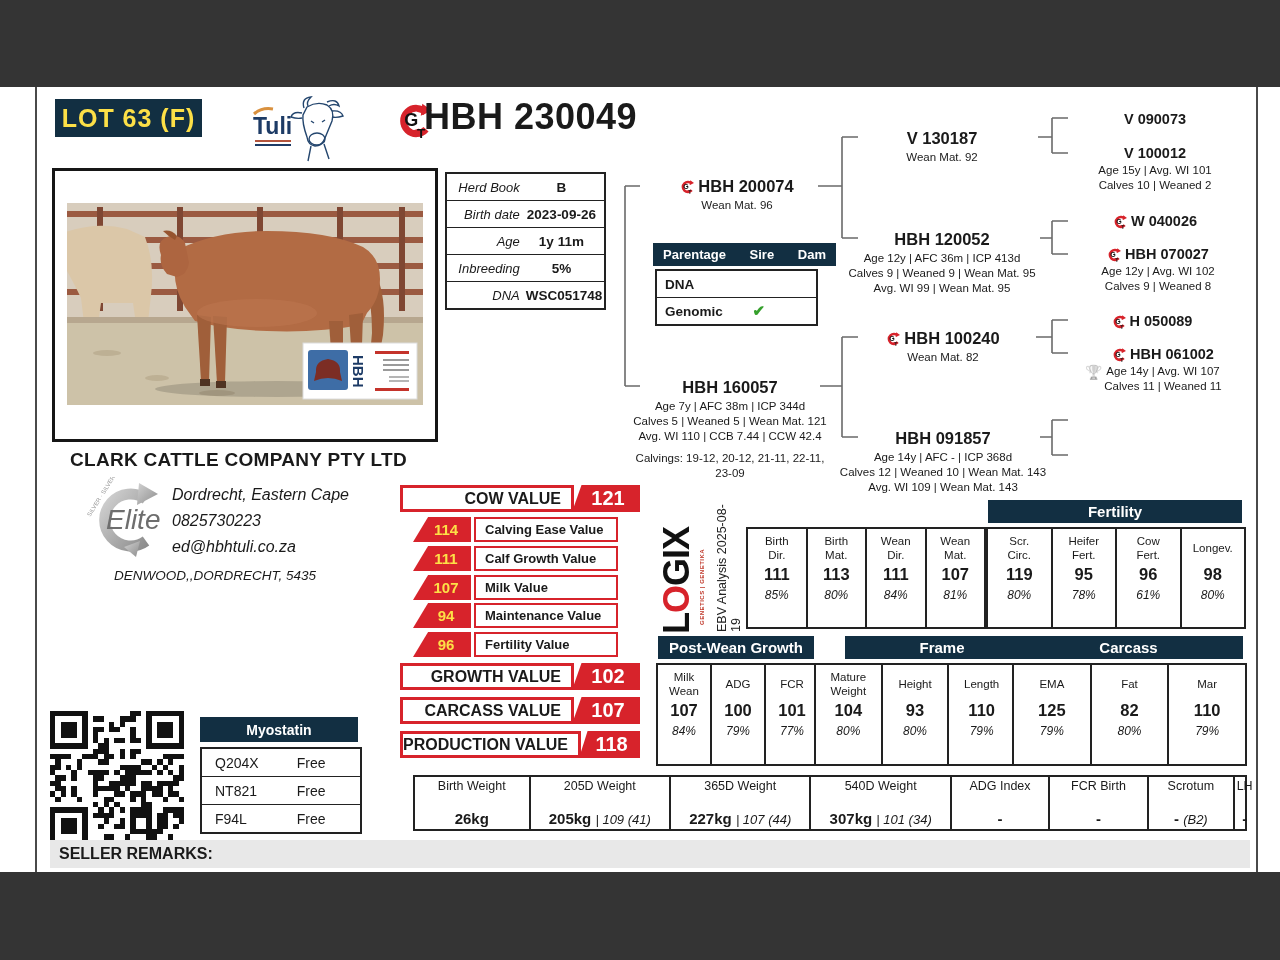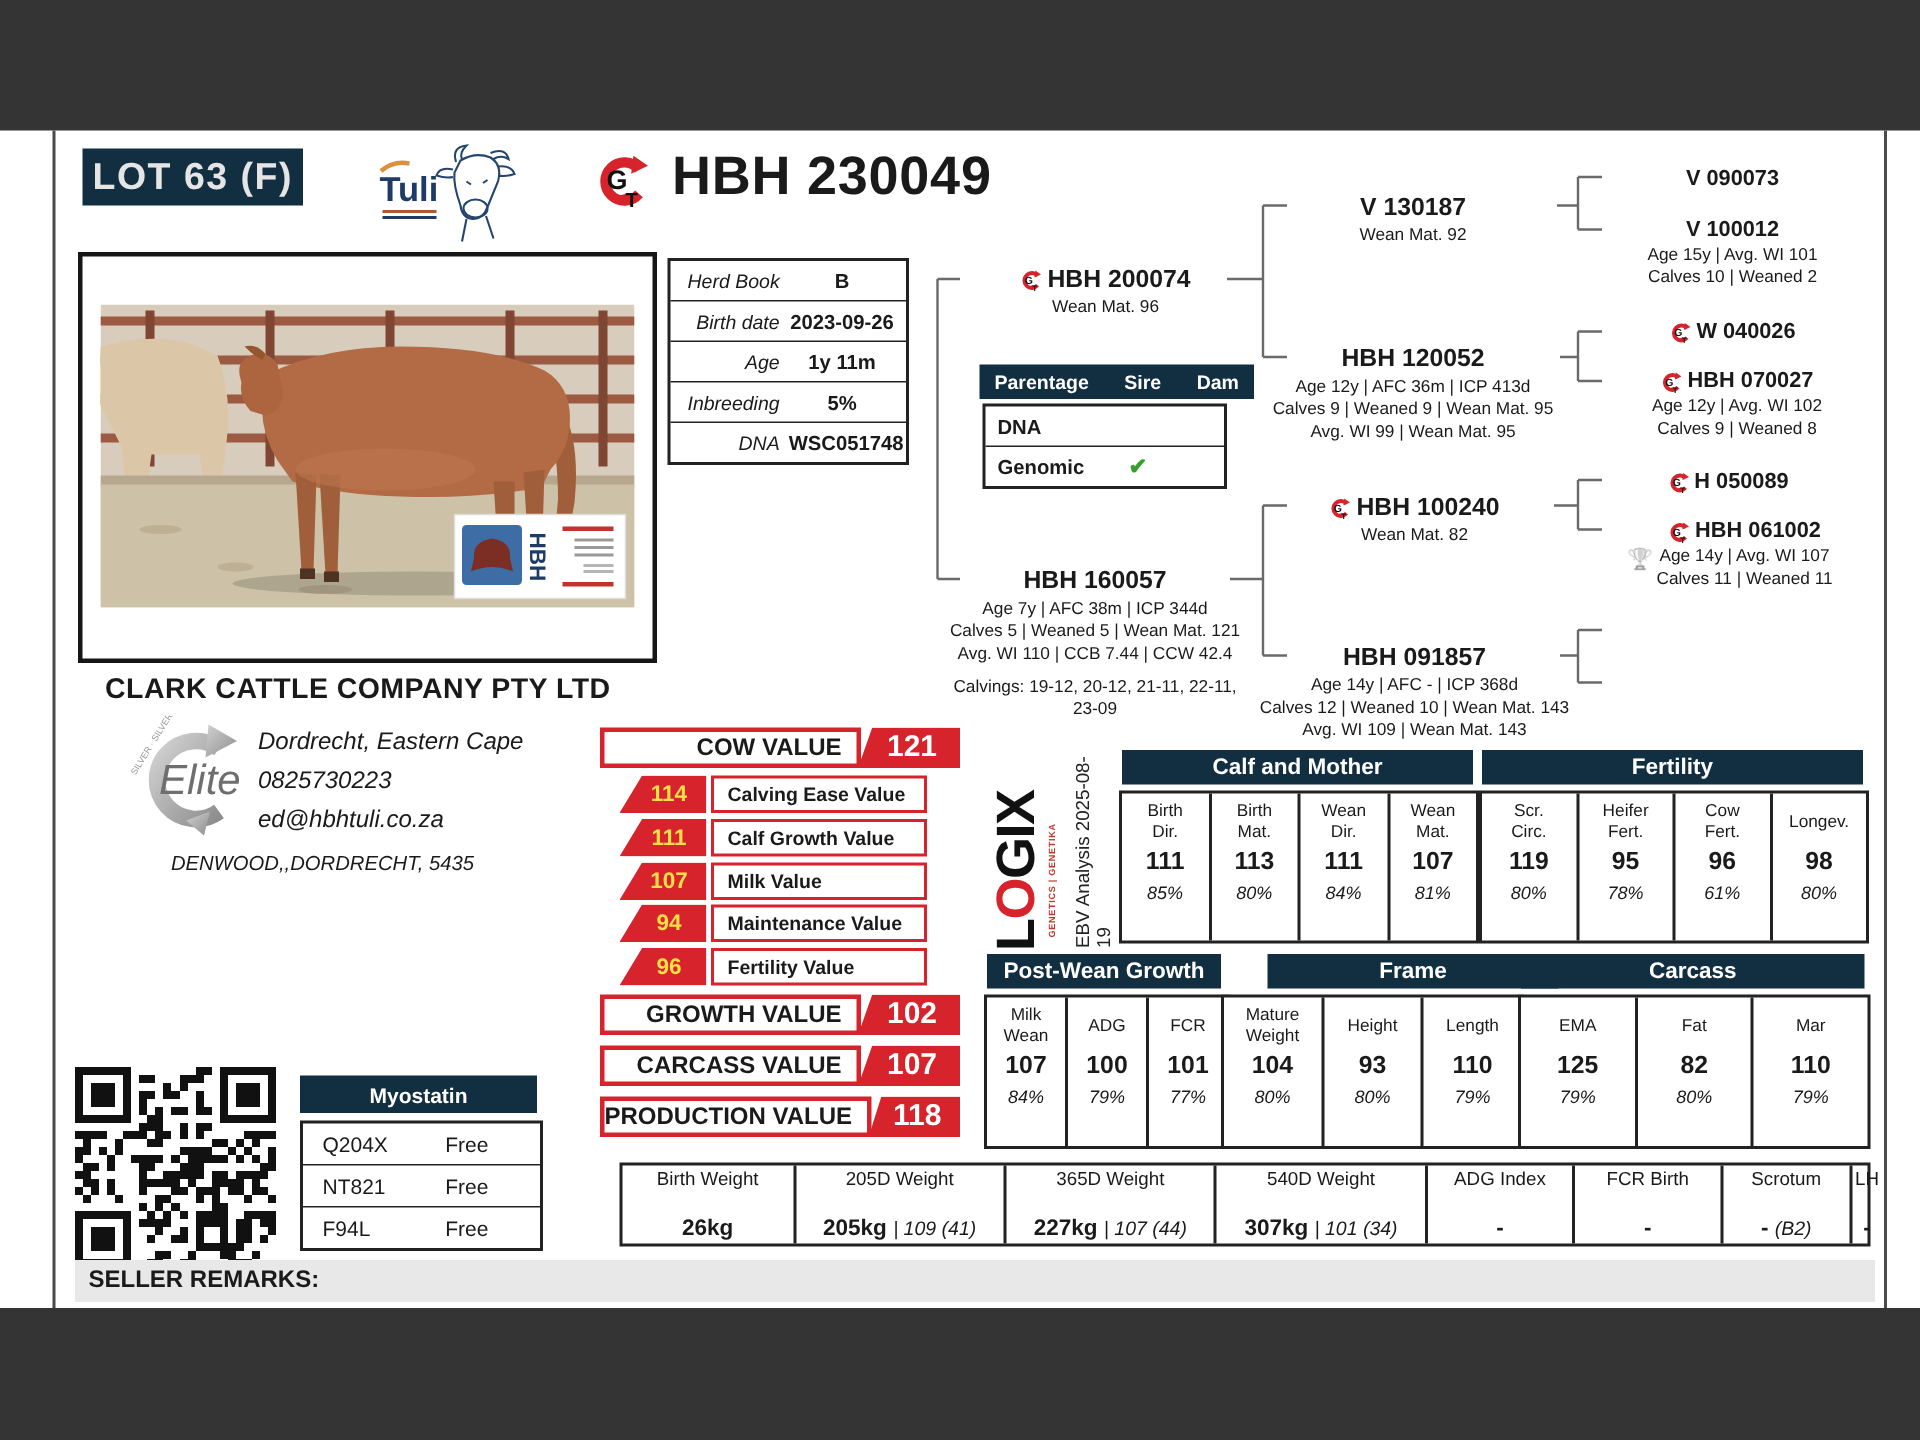--- a/index.html
+++ b/index.html
@@ -4,21 +4,21 @@
 <style>
   html,body{margin:0;padding:0;background:#343434;}
   .canvas{position:relative;width:1280px;height:960px;background:#ffffff;overflow:hidden;
           font-family:"Liberation Sans",sans-serif;color:#1a1a1a;}
   .abs{position:absolute;}
   svg text{font-family:"Liberation Sans",sans-serif;}
 
   .bar{background:#343434;}
   .sideline{width:2px;background:#4a4a4a;}
 
-  .lot-badge{background:#122f42;color:#e5e5e5;font-weight:bold;font-size:25px;letter-spacing:1px;
+  .lot-badge{background:#122f42;color:#fde047;font-weight:bold;font-size:25px;letter-spacing:1px;
              display:flex;align-items:center;justify-content:center;}
   .title{font-size:36px;font-weight:bold;letter-spacing:.5px;white-space:nowrap;}
 
   .frame{border:3px solid #161616;background:#fff;}
 
   .info-table{border:2.5px solid #222;background:#fff;}
   .info-row{display:flex;align-items:center;height:26px;border-top:1.5px solid #222;padding:0 7px;}
   .info-row:first-child{border-top:none;}
   .info-label{flex:0 0 46%;text-align:right;font-style:italic;font-size:13px;padding-right:6px;white-space:nowrap;}
   .info-value{flex:1;text-align:center;font-weight:bold;font-size:13.5px;white-space:nowrap;}
@@ -124,21 +124,21 @@
       <path d="M82 18 Q91 17 93 23 Q87 25 82 24"></path>
       <ellipse cx="67" cy="46" rx="8" ry="6"></ellipse>
       <path d="M61 28 L64 30 M75 27 L72 29"></path>
       <path d="M61 53 L58 68 M74 51 L79 66"></path>
     </g>
   </svg>
 
   <svg class="abs gt-big" style="left:396px;top:103px">
       <use href="#gt"></use>
     </svg>
-  <div class="abs title" style="left:448px;top:96px">HBH 230049</div>
+  <div class="abs title" style="left:424px;top:96px">HBH 230049</div>
 
   <div class="abs frame" style="left:52px;top:168px;width:380px;height:268px">
     <svg class="abs" style="left:12px;top:32px" width="356" height="202" viewBox="0 0 356 202" preserveAspectRatio="none">
       <rect width="356" height="202" fill="#d8cdbd"></rect>
       <g fill="#9b5a41">
         <rect x="0" y="8" width="356" height="6"></rect>
           <rect x="0" y="34" width="356" height="6"></rect>
         <rect x="0" y="60" width="356" height="6"></rect>
           <rect x="0" y="86" width="356" height="6"></rect>
       </g>
@@ -412,21 +412,20 @@
     <div class="lbl">PRODUCTION VALUE</div>
     <div class="num">118</div>
   </div>
 
   <div class="abs vtext logix-brand" style="left:656px;top:489px;height:145px">
     <span>L</span><span class="logix-o">O</span><span>GIX</span>
   </div>
   <div class="abs vtext logix-tag" style="left:699px;top:530px;height:95px">GENETICS | GENETIKA</div>
   <div class="abs vtext logix-sub" style="left:715px;top:492px;height:140px">EBV Analysis 2025-08-19</div>
 
-  <div class="abs navy-head" style="left:748px;top:500px;width:234px;height:23px">Calf and Mother</div>
   <div class="abs navy-head" style="left:988px;top:500px;width:254px;height:23px">Fertility</div>
 
   <div class="abs ebv-table" style="left:746px;top:527px;width:236px;height:98px">
     <div class="ecell">
         <div class="cl">
           <span>Birth</span>
           <span>Dir.</span>
         </div>
         <div class="cv">111</div>
         <div class="ca">85%</div>

